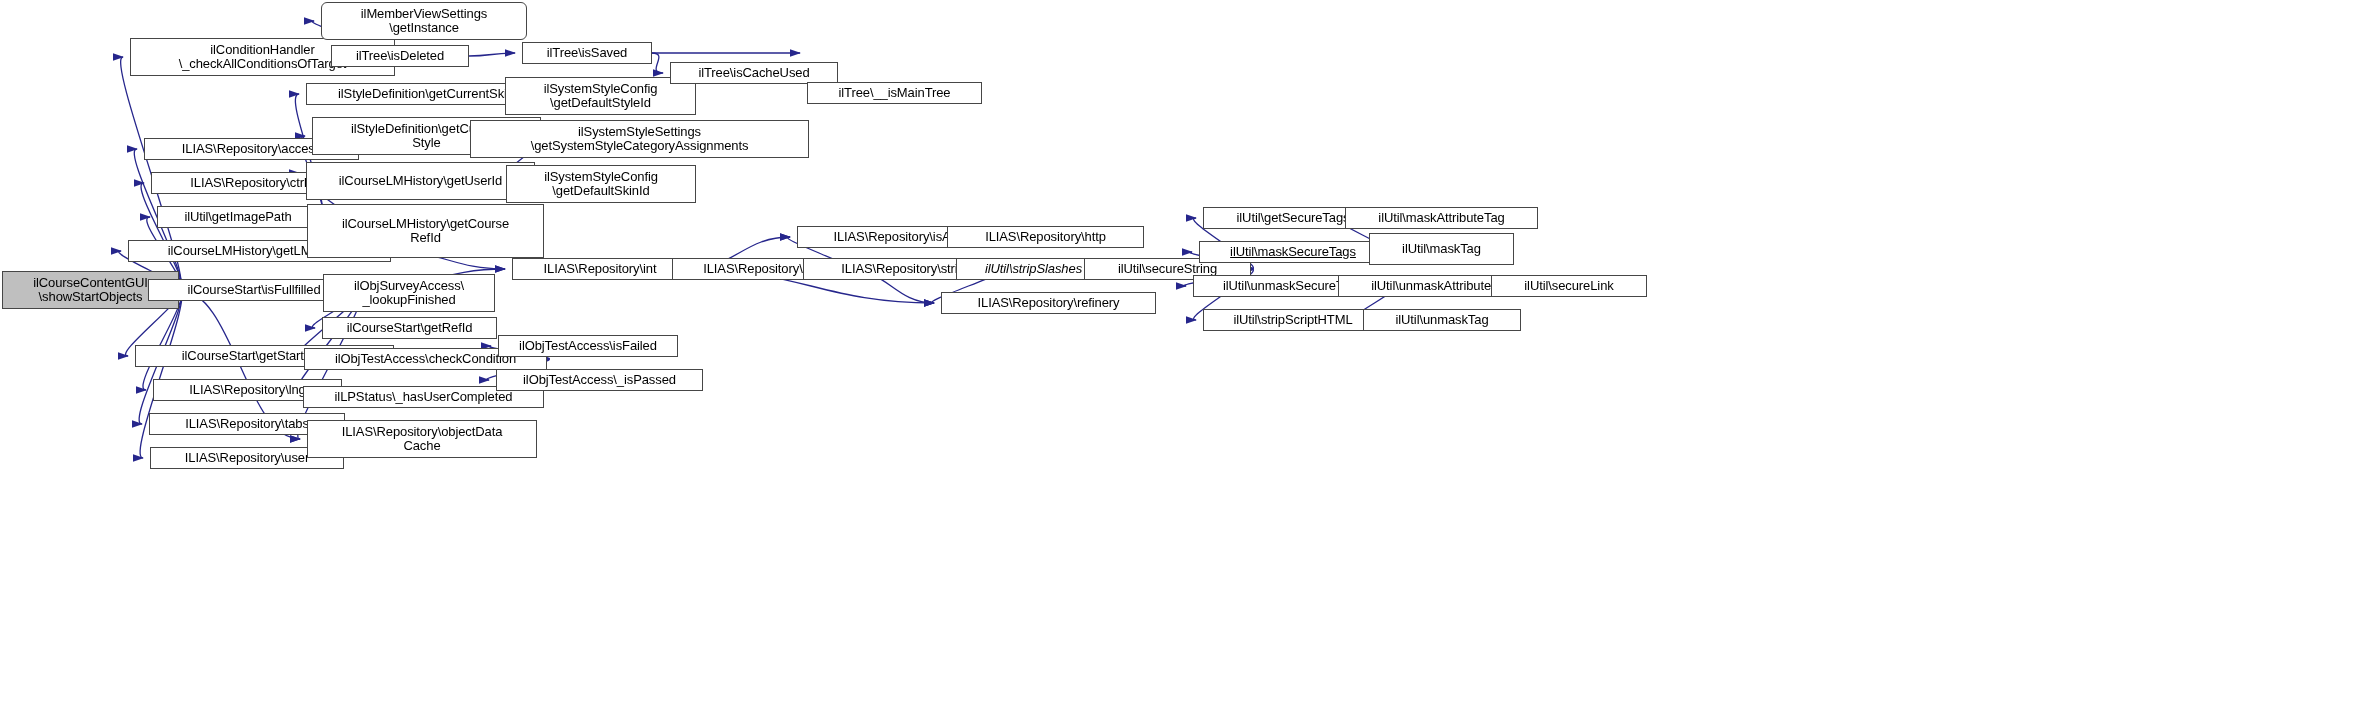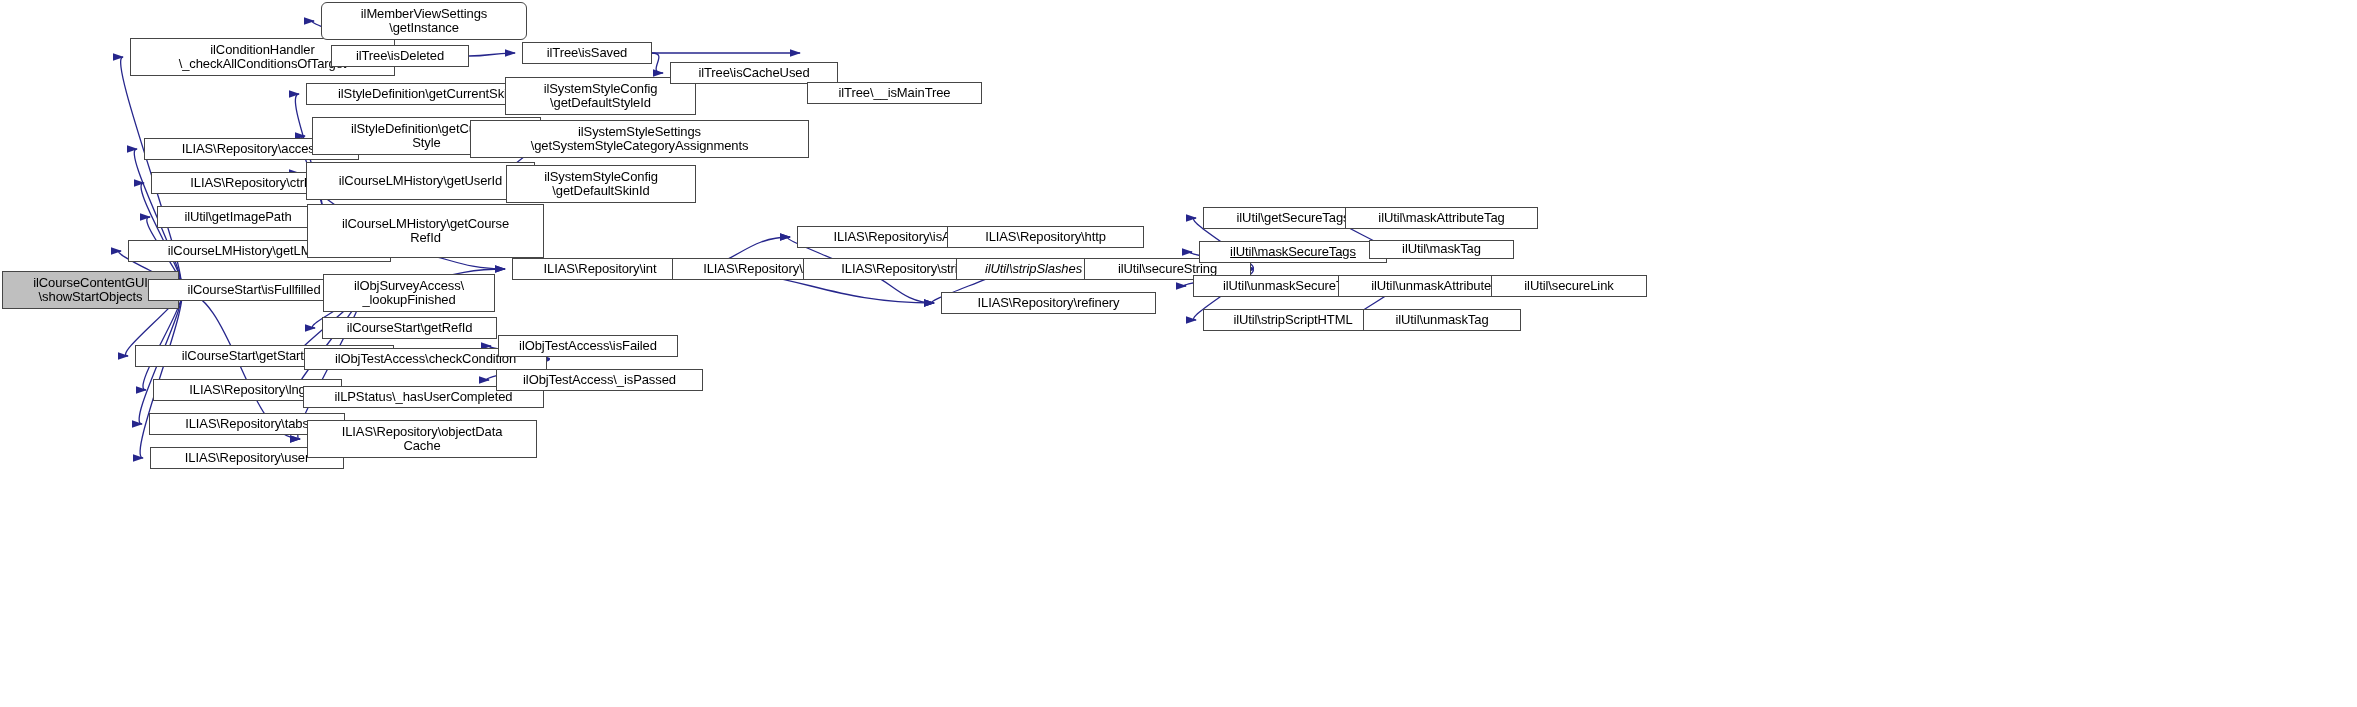--- a/index.html
+++ b/index.html
@@ -138,18 +138,18 @@
       <div class="node" style="left: 803px; top: 258px; width: 200px; height: 22px;">ILIAS\Repository\strip</div>
       <div class="node" style="left: 947px; top: 226px; width: 197px; height: 22px;">ILIAS\Repository\http</div>
       <div class="node" style="left: 956px; top: 258px; width: 155px; height: 22px; font-style: italic;">ilUtil\stripSlashes</div>
       <div class="node" style="left: 941px; top: 292px; width: 215px; height: 22px;">ILIAS\Repository\refinery</div>
       <div class="node" style="left: 1084px; top: 258px; width: 167px; height: 22px;">ilUtil\secureString</div>
       <div class="node" style="left: 1203px; top: 207px; width: 180px; height: 22px;">ilUtil\getSecureTags</div>
       <div class="node" style="left: 1199px; top: 241px; width: 188px; height: 22px; text-decoration: underline;">ilUtil\maskSecureTags</div>
       <div class="node" style="left: 1193px; top: 275px; width: 200px; height: 22px;">ilUtil\unmaskSecureTags</div>
       <div class="node" style="left: 1203px; top: 309px; width: 180px; height: 22px;">ilUtil\stripScriptHTML</div>
       <div class="node" style="left: 1345px; top: 207px; width: 193px; height: 22px;">ilUtil\maskAttributeTag</div>
-      <div class="node" style="left: 1369px; top: 240px; width: 145px; height: 19px;">ilUtil\maskTag</div>
+      <div class="node" style="left: 1369px; top: 233px; width: 145px; height: 32px;">ilUtil\maskTag</div>
       <div class="node" style="left: 1338px; top: 275px; width: 207px; height: 22px;">ilUtil\unmaskAttributeTag</div>
       <div class="node" style="left: 1363px; top: 309px; width: 158px; height: 22px;">ilUtil\unmaskTag</div>
       <div class="node" style="left: 1491px; top: 275px; width: 156px; height: 22px;">ilUtil\secureLink</div>
     </div>
 </div>
 
 </body></html>

